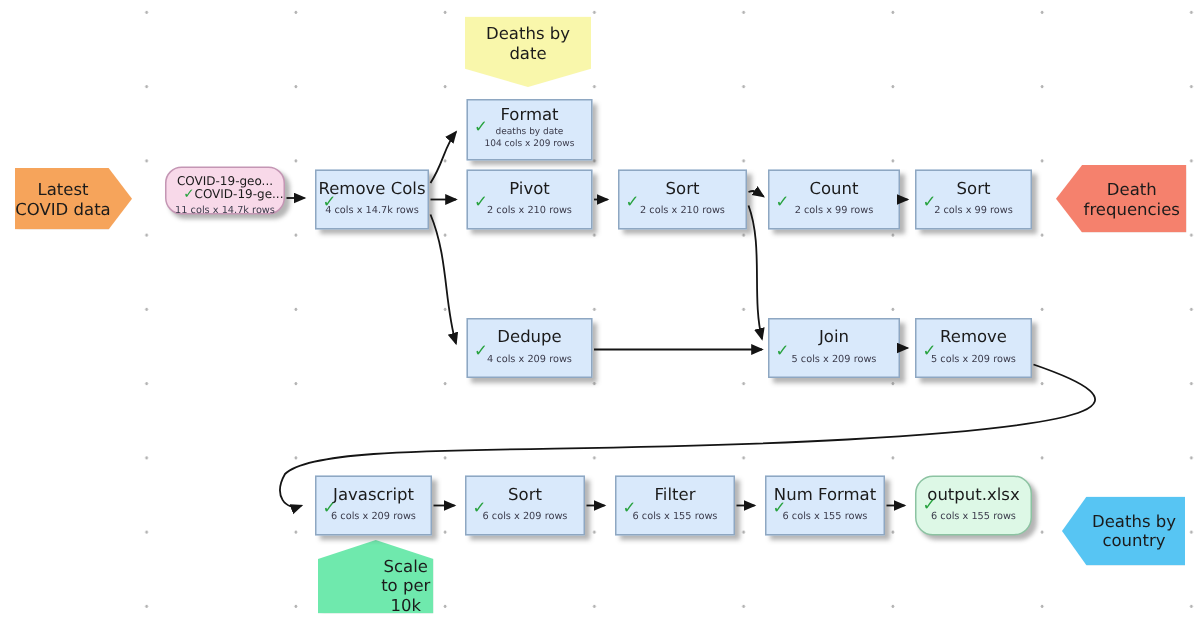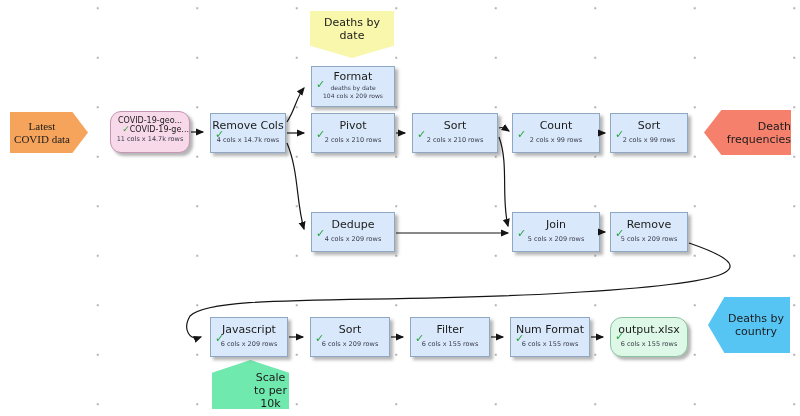--- a/index.html
+++ b/index.html
@@ -40,27 +40,27 @@
     border-radius:12px; background:#ddf8e6; border-color:#8cc3a2;
   }
   .node.output .chk { top:13px; }
 
   .comment {
     position:absolute; z-index:3; box-sizing:border-box;
     display:flex; align-items:center; justify-content:center;
     text-align:center; font-size:11px; line-height:13px; color:#1b1b1b;
     filter:drop-shadow(2.5px 3px 1.5px rgba(100,100,100,.55));
   }
-  .pointer-right { clip-path:polygon(0 0, 80% 0, 100% 50%, 80% 100%, 0 100%); padding-right:14px;font-family:Liberation Serif, serif; }
+  .pointer-right { clip-path:polygon(0 0, 80% 0, 100% 50%, 80% 100%, 0 100%); padding-right:14px; }
   .pointer-left  { clip-path:polygon(20% 0, 100% 0, 100% 100%, 20% 100%, 0 50%); padding-left:14px; }
   .callout-down  { clip-path:polygon(0 0, 100% 0, 100% 74%, 50% 100%, 0 74%); padding-bottom:12px; }
   .callout-up    { clip-path:polygon(0 26%, 50% 0, 100% 26%, 100% 100%, 0 100%); padding-top:12px; }
   .c-orange { background:#f6a45b; }
   .c-yellow { background:#f9f7ab; }
-  .c-red    { background:#f5816d;text-align:right; }
+  .c-red    { background:#f5816d; }
   .c-blue   { background:#57c5f3; }
   .c-green  { background:#6fe9ad;padding-left:40px; }
 </style>
 </head>
 <body>
 
 <div class="canvas">
 
   <svg class="edges" width="800" height="416" viewBox="0 0 800 416">
     <defs>
@@ -89,28 +89,28 @@
 
   <div class="comment pointer-right c-orange" style="left:10px;top:112px;width:78px;height:41px">
     <span>Latest COVID data</span>
   </div>
   <div class="comment callout-down c-yellow" style="left:310px;top:11px;width:84px;height:47px">
     <span>Deaths by date</span>
   </div>
   <div class="comment pointer-left c-red" style="left:704px;top:110px;width:87px;height:45px">
     <span>Death frequencies</span>
   </div>
-  <div class="comment pointer-left c-blue" style="left:708px;top:297px;width:82px;height:56px">
+  <div class="comment pointer-left c-blue" style="left:708px;top:331px;width:82px;height:46px">
     <span>Deaths by country</span>
   </div>
   <div class="comment callout-up c-green" style="left:212px;top:360px;width:77px;height:49px">
     <span>Scale to per 10k</span>
   </div>
 
-  <div class="node source" style="left:110px;top:111px;width:80px;height:42px">
+  <div class="node source" style="left:110px;top:111px;width:80px;height:32px">
     <div class="fline">COVID-19-geo...</div>
     <div class="fline2"><span class="ichk">✓</span><span>COVID-19-ge...</span></div>
     <div class="stats">11 cols x 14.7k rows</div>
   </div>
 
   <div class="node" style="left:210px;top:113px;width:76px;height:40px">
     <span class="chk">✓</span>
     <div class="title">Remove Cols</div>
     <div class="stats">4 cols x 14.7k rows</div>
   </div>

